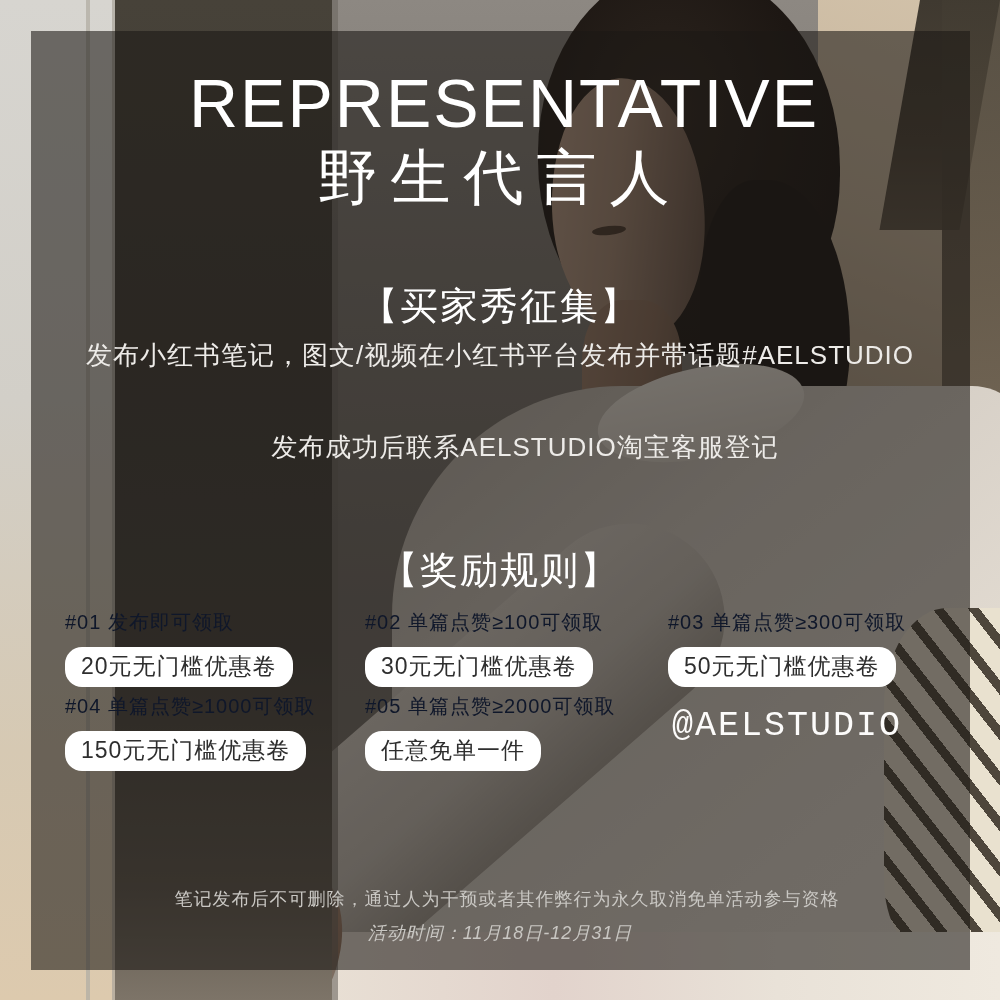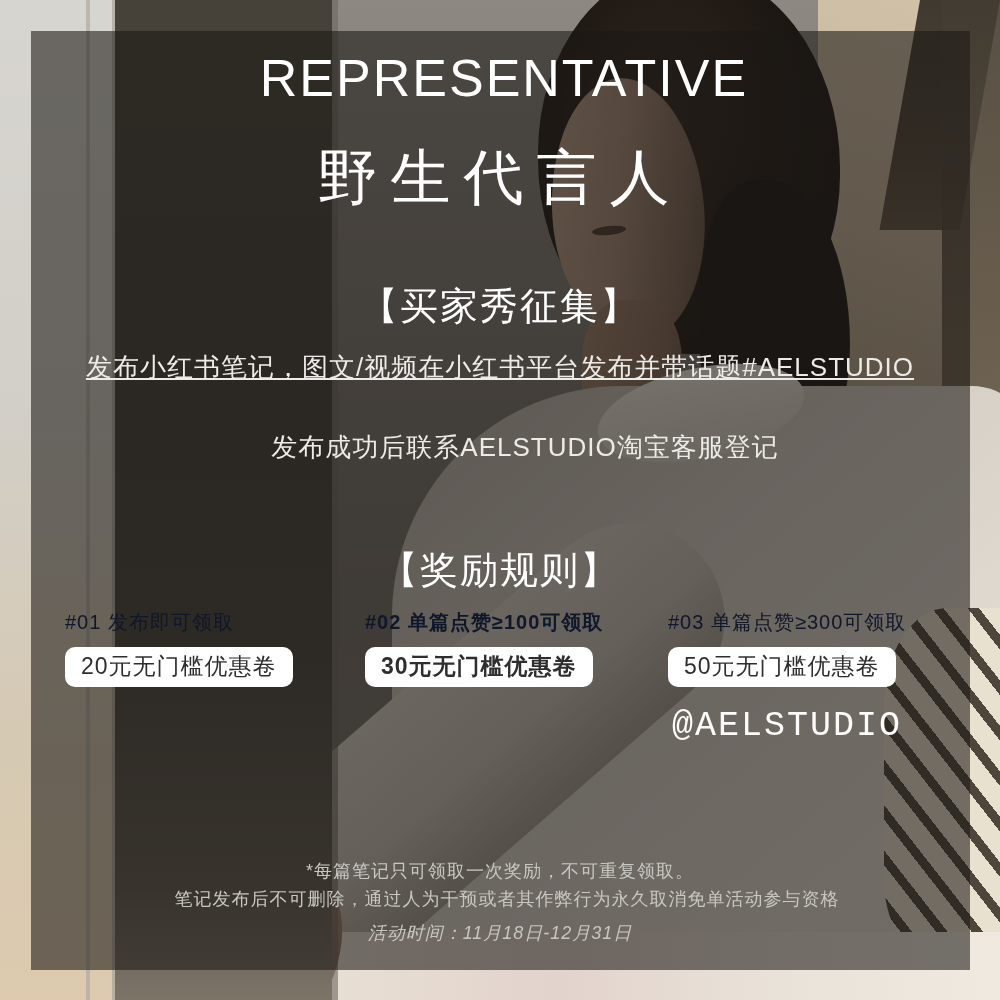--- a/index.html
+++ b/index.html
@@ -65,37 +65,37 @@
     background:linear-gradient(180deg,#474239 0%,#403c36 35%,#46423c 65%,#5f584e 88%,#7d7468 100%); }
   .panel-edge { left:332px; top:0; width:6px; height:1000px; background:#6d6860; opacity:.6; }
 
   
   .overlay { position:absolute; left:31px; top:31px; width:939px; height:939px;
     background:rgba(28,24,20,0.58); z-index:5; }
 
   
   .content { position:absolute; inset:0; z-index:10; color:#ffffff; }
   .cline { position:absolute; left:0; width:100%; text-align:center; white-space:nowrap; }
-  .title-en { top:48px; font-size:52px; font-weight:400; letter-spacing:2px;padding-left:8px; }
+  .title-en { top:64px; font-size:68px; font-weight:400; letter-spacing:2px;padding-left:8px; }
   .title-cn { top:138px; font-size:60px; font-weight:500; letter-spacing:13px; }
   .sec-h { font-size:38px; font-weight:500; letter-spacing:2px; }
   .h-buyer { top:281px; }
   .h-reward { top:545px; }
   .body-line { font-size:26px; color:#edebe8; letter-spacing:1px; }
-  .bl1 { top:350px;text-decoration:underline; }
+  .bl1 { top:338px; }
   .bl2 { top:390px; }
   .bl3 { top:430px;margin-left:25px; }
 
   .reward { position:absolute; text-align:left; white-space:nowrap; }
   .reward .rtitle { font-size:20px; color:#0f172a; letter-spacing:1px; }
   .reward .coupon { display:inline-block; margin-top:11px; background:#ffffff;
     color:#2e2e2e; font-size:23px; line-height:1; padding:8px 16px 9px;
-    border-radius:10px; letter-spacing:1px; }
+    border-radius:17px; letter-spacing:1px; }
   .r1c1 { left:65px;  top:609px; }
-  .r1c2 { left:365px; top:609px;font-weight:bold; }
+  .r1c2 { left:365px; top:609px; }
   .r1c3 { left:668px; top:609px; }
   .r2c1 { left:65px;  top:693px; }
   .r2c2 { left:365px; top:693px; }
   .handle { position:absolute; left:672px; top:706px; font-size:35px;
     font-weight:300; letter-spacing:2px; color:#fcfbfa; white-space:nowrap;font-family:Liberation Mono, monospace; }
 
   .note { color:#c9c7c3; font-size:18px; letter-spacing:1px; }
   .n1 { top:859px; }
   .n2 { top:887px;margin-left:7px; }
   .n3 { top:921px;font-style:italic; }
@@ -147,21 +147,28 @@
       <div class="coupon">20元无门槛优惠卷</div>
     </div>
     <div class="reward r1c2">
       <div class="rtitle">#02 单篇点赞≥100可领取</div>
       <div class="coupon">30元无门槛优惠卷</div>
     </div>
     <div class="reward r1c3">
       <div class="rtitle">#03 单篇点赞≥300可领取</div>
       <div class="coupon">50元无门槛优惠卷</div>
     </div>
+    <div class="reward r2c1">
+      <div class="rtitle">#04 单篇点赞≥1000可领取</div>
+      <div class="coupon">150元无门槛优惠卷</div>
+    </div>
+    <div class="reward r2c2">
+      <div class="rtitle">#05 单篇点赞≥2000可领取</div>
+      <div class="coupon">任意免单一件</div>
+    </div>
 
     <div class="handle">@AELSTUDIO</div>
 
-    <div class="cline note n1">*每篇笔记只可领取一次奖励，不可重复领取。</div>
     <div class="cline note n2">笔记发布后不可删除，通过人为干预或者其作弊行为永久取消免单活动参与资格</div>
     <div class="cline note n3">活动时间：11月18日-12月31日</div>
   </div>
 
 </div>
 
 </body></html>

